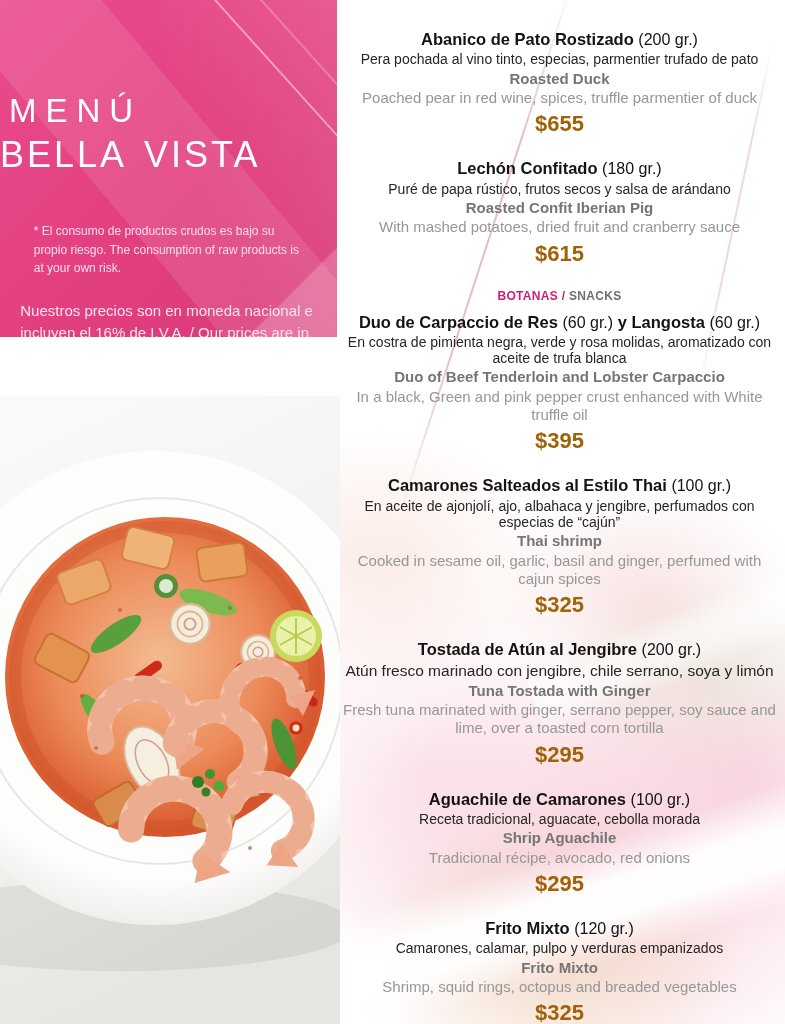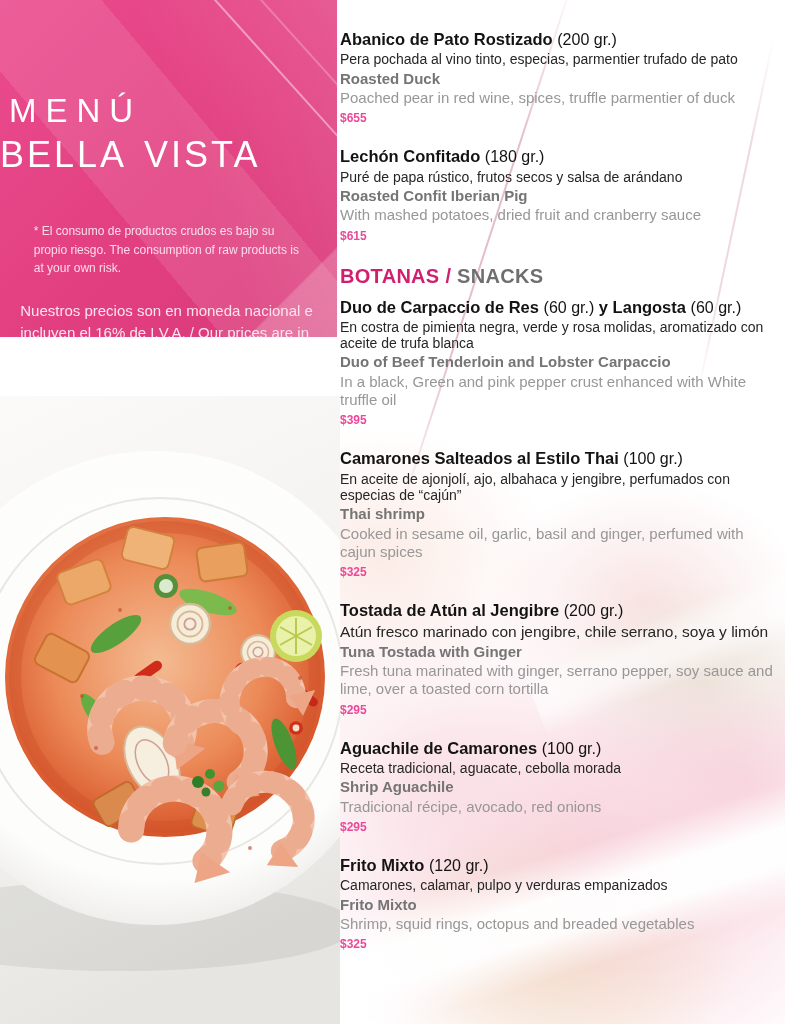--- a/index.html
+++ b/index.html
@@ -53,31 +53,31 @@
   .brand-disc1{margin:46px auto 0;width:80%;font-size:12px;line-height:1.55;color:#fbdcea;}
   .brand-disc2{margin:22px auto 0;width:88%;font-size:15px;line-height:1.5;color:#fce3ee;}
 
   
   .photo{position:absolute;left:0;top:396px;width:340px;height:628px;margin:0;}
   .photo svg{display:block;}
 
   
   .menu{
     position:absolute;left:338px;top:0;width:447px;height:1024px;box-sizing:border-box;
-    padding:30px 6px 0 2px;color:#1d1d1d;
+    padding:30px 6px 0 2px;text-align:center;color:#1d1d1d;
   }
   .item{margin-bottom:22px;}
   .item-title{margin:0;font-size:16.5px;font-weight:bold;color:#131313;white-space:nowrap;line-height:1.15;}
   .item-title .portion{font-weight:400;font-size:16px;}
   .desc-es{margin:2px 0 0;font-size:14px;color:#262626;line-height:1.16;}
   .desc-es.nowrap{white-space:nowrap;font-size:15.5px;}
   .name-en{margin:2px 0 0;font-size:15px;font-weight:bold;color:#757575;line-height:1.16;}
   .desc-en{margin:2px 0 0;font-size:15px;color:#979797;line-height:1.22;}
-  .price{margin-top:4px;font-size:12px;font-weight:bold;color:#ec4899;}
-  .section-header{margin:2px 0 10px;font-size:20px;font-weight:bold;letter-spacing:.3px;}
+  .price{margin-top:4px;font-size:22px;font-weight:bold;color:#a16207;}
+  .section-header{margin:2px 0 10px;font-size:12px;font-weight:bold;letter-spacing:.3px;}
   .section-header .es{color:#d11f6f;}
   .section-header .divider{color:#d11f6f;}
   .section-header .en{color:#6f6f6f;}
 </style>
 </head>
 <body>
 
 <div class="page">
 
   <div class="bg-soft"></div>

